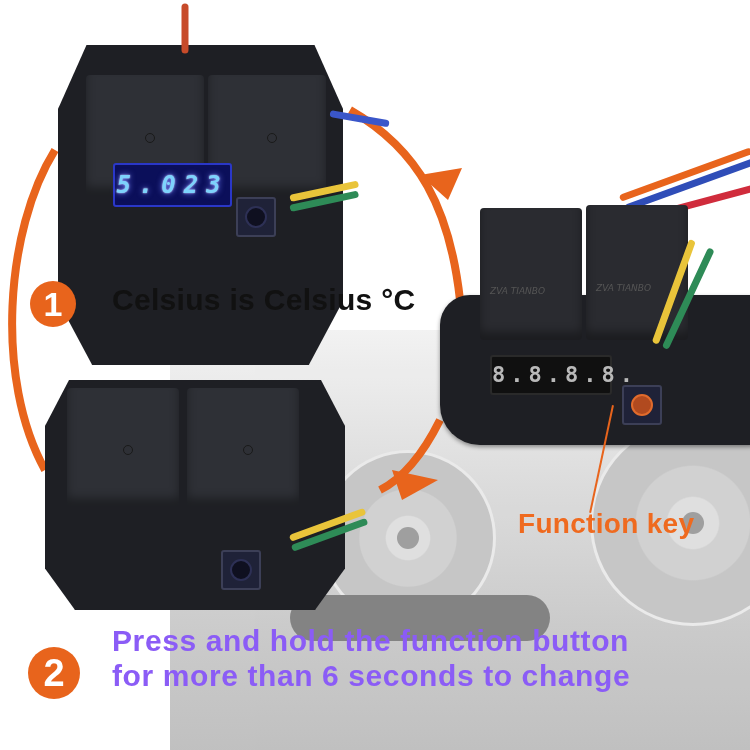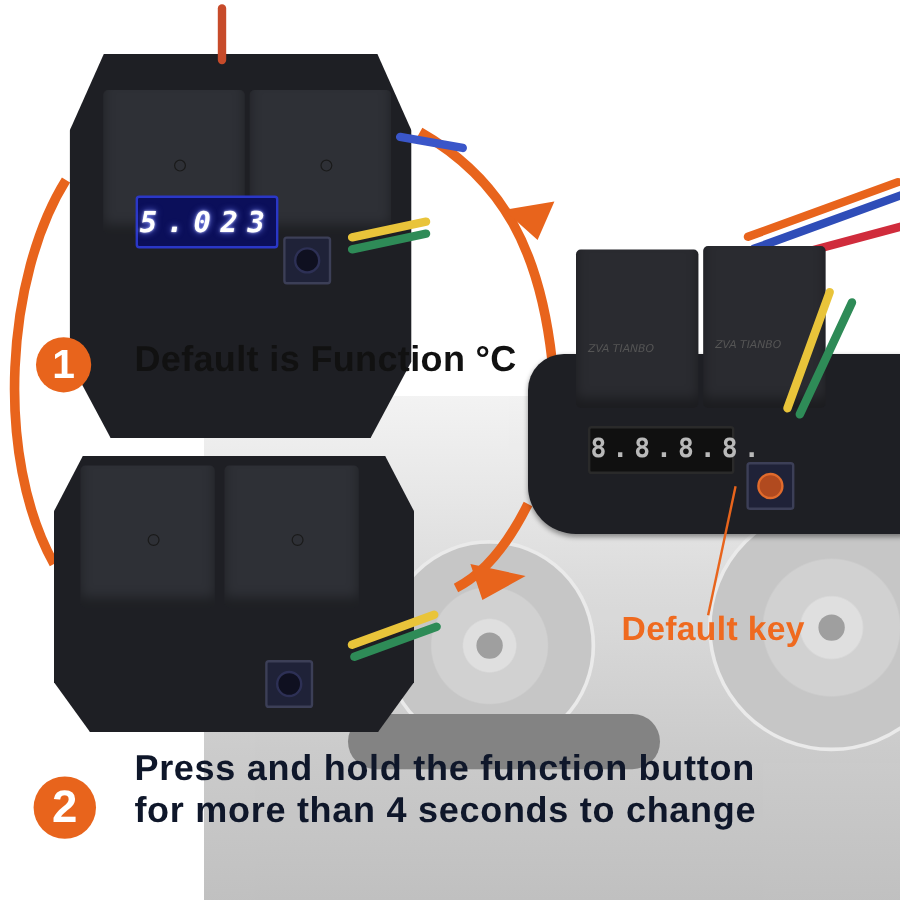--- a/index.html
+++ b/index.html
@@ -14,32 +14,32 @@
   .pipe { position:absolute; background:#7d7d7d; border-radius:30px; }
 
   
   svg.arc { position:absolute; left:0; top:0; }
 
   
   .module { position:absolute; background:#1e1f24; border-radius:10px; box-shadow:0 2px 4px rgba(0,0,0,.4); }
   .relay { position:absolute; background:#2e3036; border-radius:4px; box-shadow: inset 0 -8px 10px rgba(0,0,0,.35); text-decoration: underline; }
   .relay .dot { position:absolute; width:8px; height:8px; border-radius:50%; border:1px solid #1a1a1a; left:50%; top:48%; }
   .lcd { position:absolute; background:#0b0f5a; border:2px solid #2a37c8; border-radius:3px;
-    color:#ffffff; font-family:"DejaVu Sans Mono", monospace; font-weight:bold; font-style:italic;
+    color:#7dd3fc; font-family:"DejaVu Sans Mono", monospace; font-weight:bold; font-style:italic;
     letter-spacing:8px; text-align:center; text-shadow:0 0 6px #6f7dff, 0 0 2px #fff; }
   .lcd.off { background:#101010; border-color:#2a2a2a; color:#b9b9b9; text-shadow:none; font-style:normal; }
   .btn { position:absolute; width:36px; height:36px; background:#1f2238; border:2px solid #3c3f57; border-radius:3px; }
   .btn .cap { position:absolute; left:7px; top:7px; width:18px; height:18px; border-radius:50%; background:#0f1020; border:2px solid #2d3055; }
   .btn.highlight .cap { background:#b14a1f; border-color:#e16b2c; }
   .wire { position:absolute; height:7px; border-radius:4px; transform-origin:left center; }
 
   
   .badge { position:absolute; border-radius:50%; background:#e8641c; color:#fff; font-family:"Liberation Sans", sans-serif; font-weight:bold; text-align:center; }
   .step1-text { position:absolute; left:112px; top:283px; font-family:"Liberation Sans", sans-serif; font-weight:bold; font-size:30px; color:#111; white-space:nowrap; letter-spacing:.3px; }
-  .step2-text { position:absolute; left:112px; top:623px; font-family:"Liberation Sans", sans-serif; font-weight:bold; font-size:30px; line-height:35px; color:#0f172a; white-space:nowrap; letter-spacing:.6px; }
+  .step2-text { position:absolute; left:112px; top:623px; font-family:"Liberation Sans", sans-serif; font-weight:bold; font-size:30px; line-height:35px; color:#8b5cf6; white-space:nowrap; letter-spacing:.6px; }
   .fn-label { position:absolute; left:518px; top:508px; font-family:"Liberation Sans", sans-serif; font-weight:bold; font-size:28px; color:#ef6a1f; letter-spacing:.3px; }
   .leader { position:absolute; left:612px; top:405px; width:2px; height:110px; background:#e8641c; transform:rotate(12deg); transform-origin:top left; }
 </style>
 </head>
 <body>
 
 <div class="stage">
 
   <div class="engine-bg">
     <div class="fan" style="left:150px;top:120px;width:170px;height:170px;">
@@ -70,55 +70,55 @@
     <div class="btn" style="left:178px;top:152px;">
         <span class="cap"></span>
       </div>
   </div>
   <div class="wire" style="left:290px;top:195px;width:70px;background:#e9c43a;transform:rotate(-12deg);"></div>
   <div class="wire" style="left:290px;top:205px;width:70px;background:#2e8b57;transform:rotate(-12deg);"></div>
   <div class="wire" style="left:330px;top:110px;width:60px;background:#3a56c9;transform:rotate(10deg);"></div>
   <div class="wire" style="left:185px;top:0px;width:50px;background:#c74b2a;transform:rotate(90deg);"></div>
 
   <div class="badge" style="left:30px;top:281px;width:46px;height:46px;line-height:46px;font-size:34px;">1</div>
-  <div class="step1-text">Default is Function °C</div>
+  <div class="step1-text">Celsius is Celsius °C</div>
 
   <div class="wire" style="left:620px;top:195px;width:140px;background:#e8641c;transform:rotate(-20deg);"></div>
   <div class="wire" style="left:625px;top:205px;width:140px;background:#2f4db8;transform:rotate(-20deg);"></div>
   <div class="wire" style="left:640px;top:215px;width:130px;background:#d02c3c;transform:rotate(-15deg);"></div>
   <div class="module" style="left:440px;top:295px;width:300px;height:150px;border-radius:30px 30px 40px 40px;padding-left:48px;">
     <div class="lcd off" style="left:50px;top:60px;width:118px;height:36px;line-height:36px;font-size:22px;letter-spacing:5px;">8.8.8.8.</div>
   </div>
   <div class="relay" style="left:480px;top:208px;width:102px;height:132px;background:#2a2b30;">
     <span style="position:absolute;left:10px;top:78px;font-size:9px;font-style:italic;color:#555;">ZVA TIANBO</span>
   </div>
   <div class="relay" style="left:586px;top:205px;width:102px;height:135px;background:#2a2b30;">
     <span style="position:absolute;left:10px;top:78px;font-size:9px;font-style:italic;color:#555;">ZVA TIANBO</span>
   </div>
   <div class="wire" style="left:655px;top:340px;width:110px;background:#e9c43a;transform:rotate(-70deg);"></div>
   <div class="wire" style="left:665px;top:345px;width:110px;background:#2e8b57;transform:rotate(-65deg);"></div>
   <div class="btn highlight" style="left:622px;top:385px;">
       <span class="cap"></span>
     </div>
 
   <div class="leader"></div>
-  <div class="fn-label">Default key</div>
+  <div class="fn-label">Function key</div>
 
   <div class="module" style="left:45px;top:380px;width:300px;height:230px;clip-path:polygon(8% 0,92% 0,100% 20%,100% 82%,90% 100%,10% 100%,0 82%,0 20%);">
     <div class="relay" style="left:22px;top:8px;width:112px;height:118px;">
         <span class="dot"></span>
       </div>
     <div class="relay" style="left:142px;top:8px;width:112px;height:118px;">
         <span class="dot"></span>
       </div>
     <div class="btn" style="left:176px;top:170px;">
         <span class="cap"></span>
       </div>
   </div>
   <div class="wire" style="left:290px;top:535px;width:80px;background:#e9c43a;transform:rotate(-20deg);"></div>
   <div class="wire" style="left:292px;top:545px;width:80px;background:#2e8b57;transform:rotate(-20deg);"></div>
 
   <div class="badge" style="left:28px;top:647px;width:52px;height:52px;line-height:52px;font-size:38px;">2</div>
   <div class="step2-text">
     <div>Press and hold the function button</div>
-    <div>for more than 4 seconds to change</div>
+    <div>for more than 6 seconds to change</div>
   </div>
 </div>
 
 </body></html>

